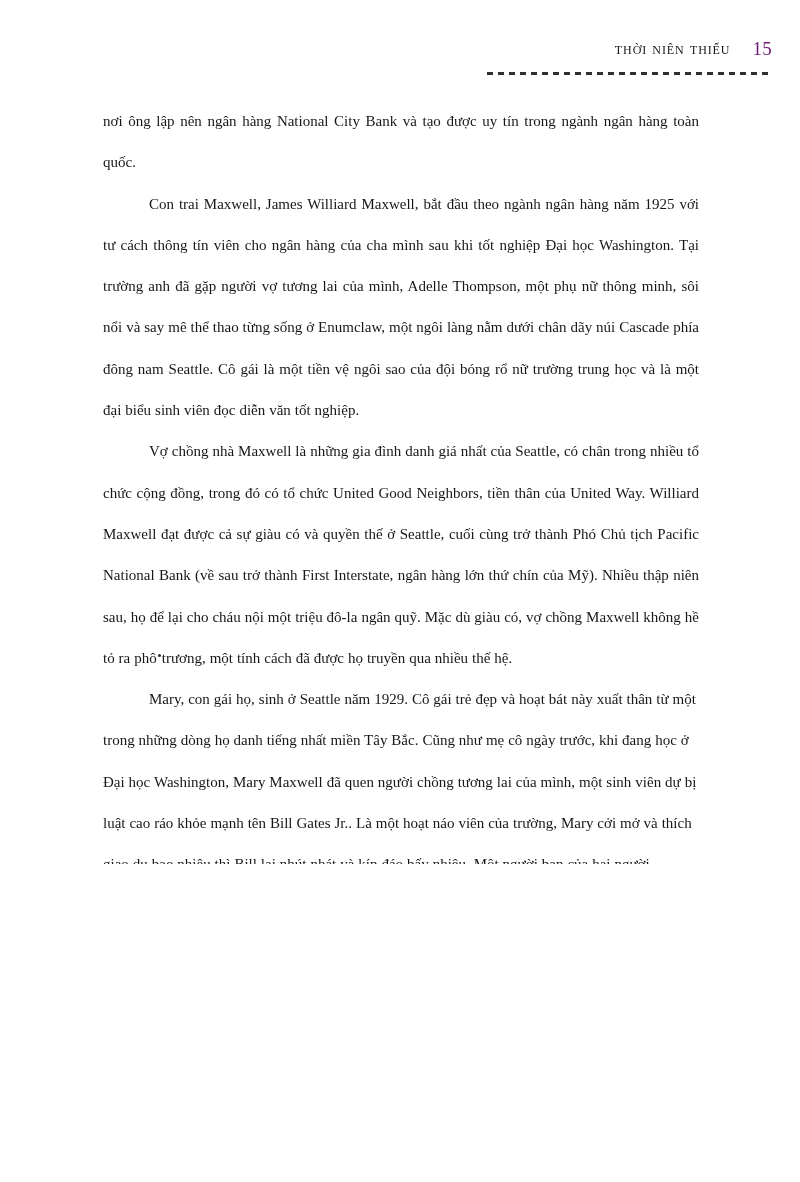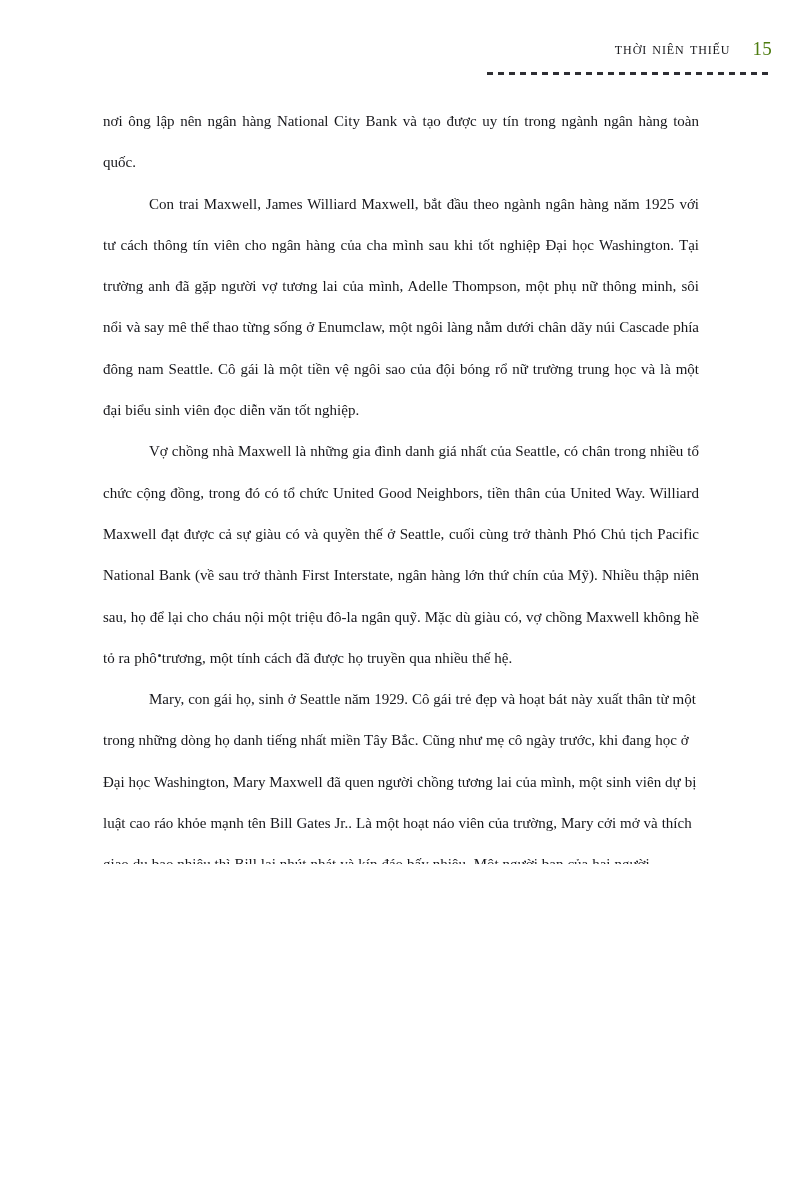--- a/index.html
+++ b/index.html
@@ -40,21 +40,21 @@
     letter-spacing: 0.9px;
     color: #16161a;
     white-space: nowrap;
   }
   .head-title::first-letter {
     font-size: 17.5px;
   }
   .head-page {
     font-family: "Liberation Serif", "DejaVu Serif", serif;
     font-size: 19px;
-    color: #4d7c0f;
+    color: #701a75;
     margin-left: 22px;
     letter-spacing: 0.3px;
   }
 
   .head-rule {
     position: absolute;
     top: 72px;
     left: 487px;
     width: 286px;
     height: 3px;

